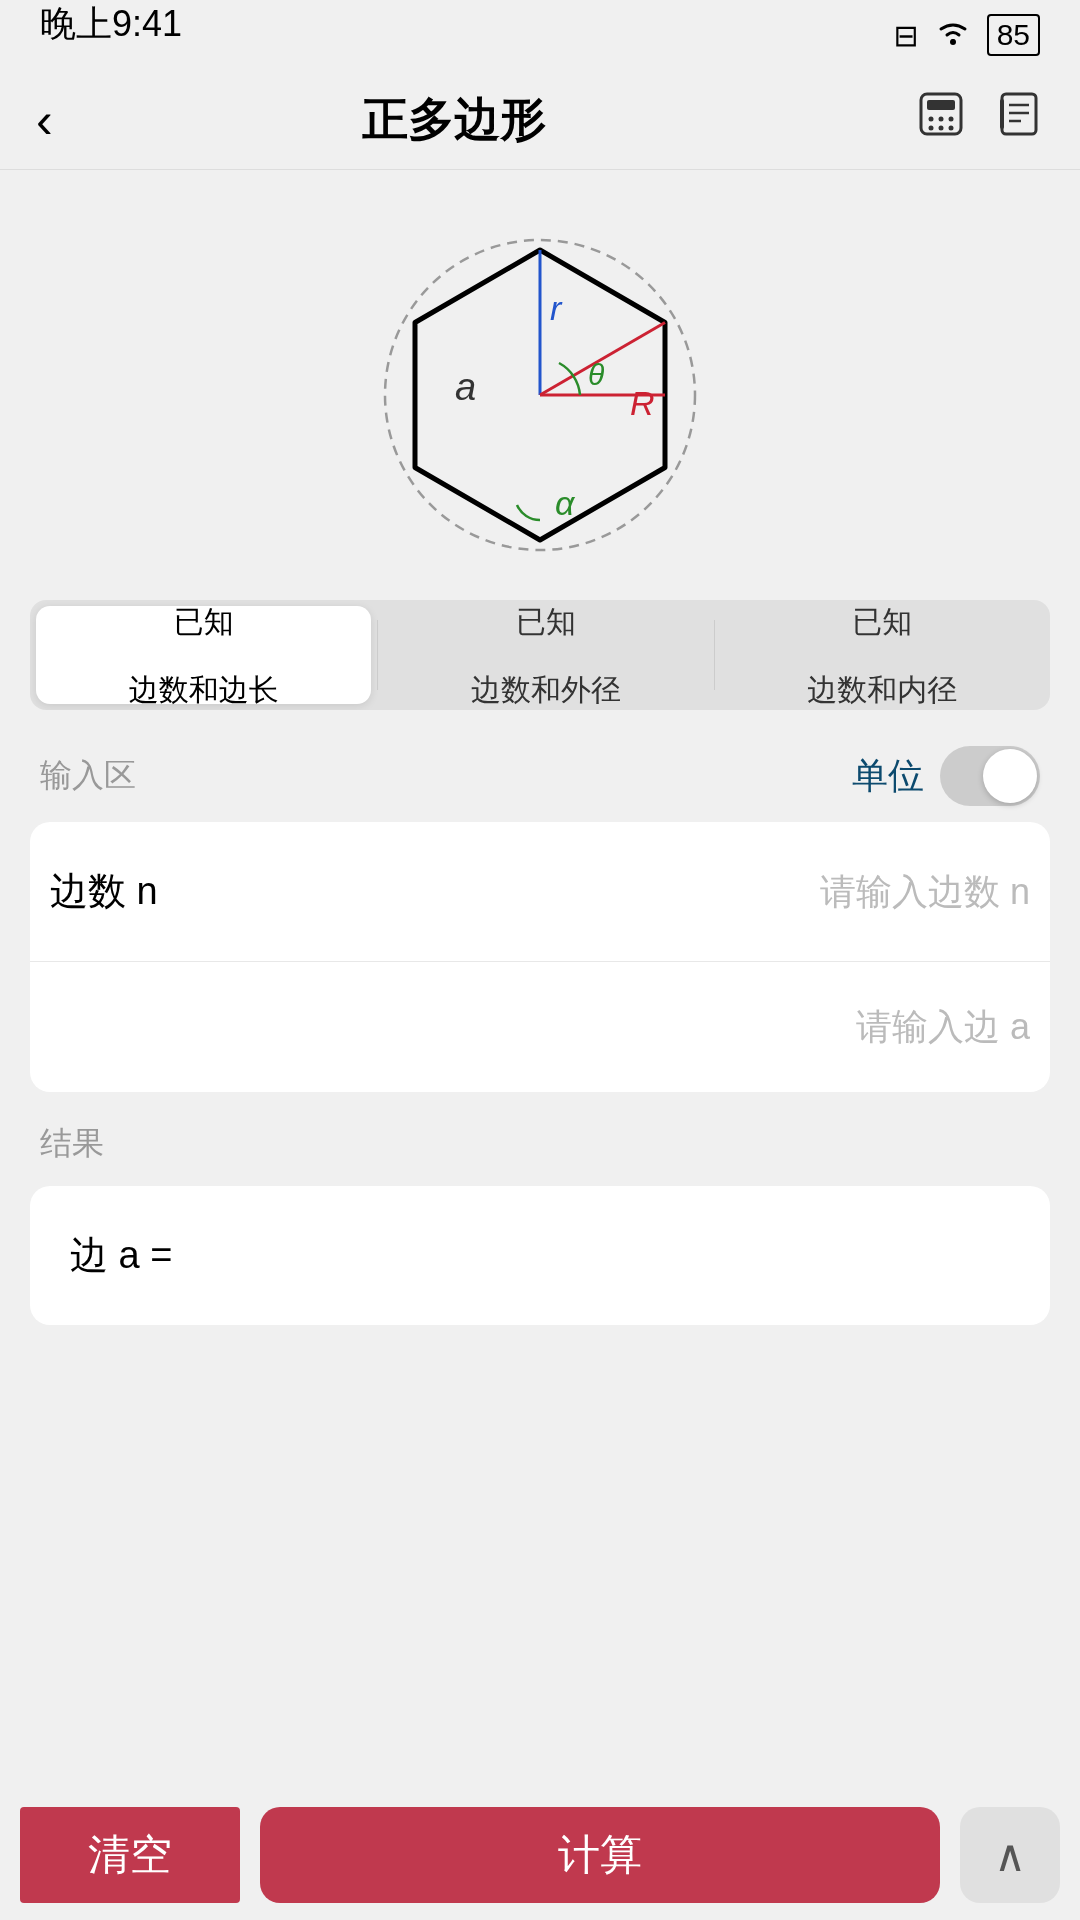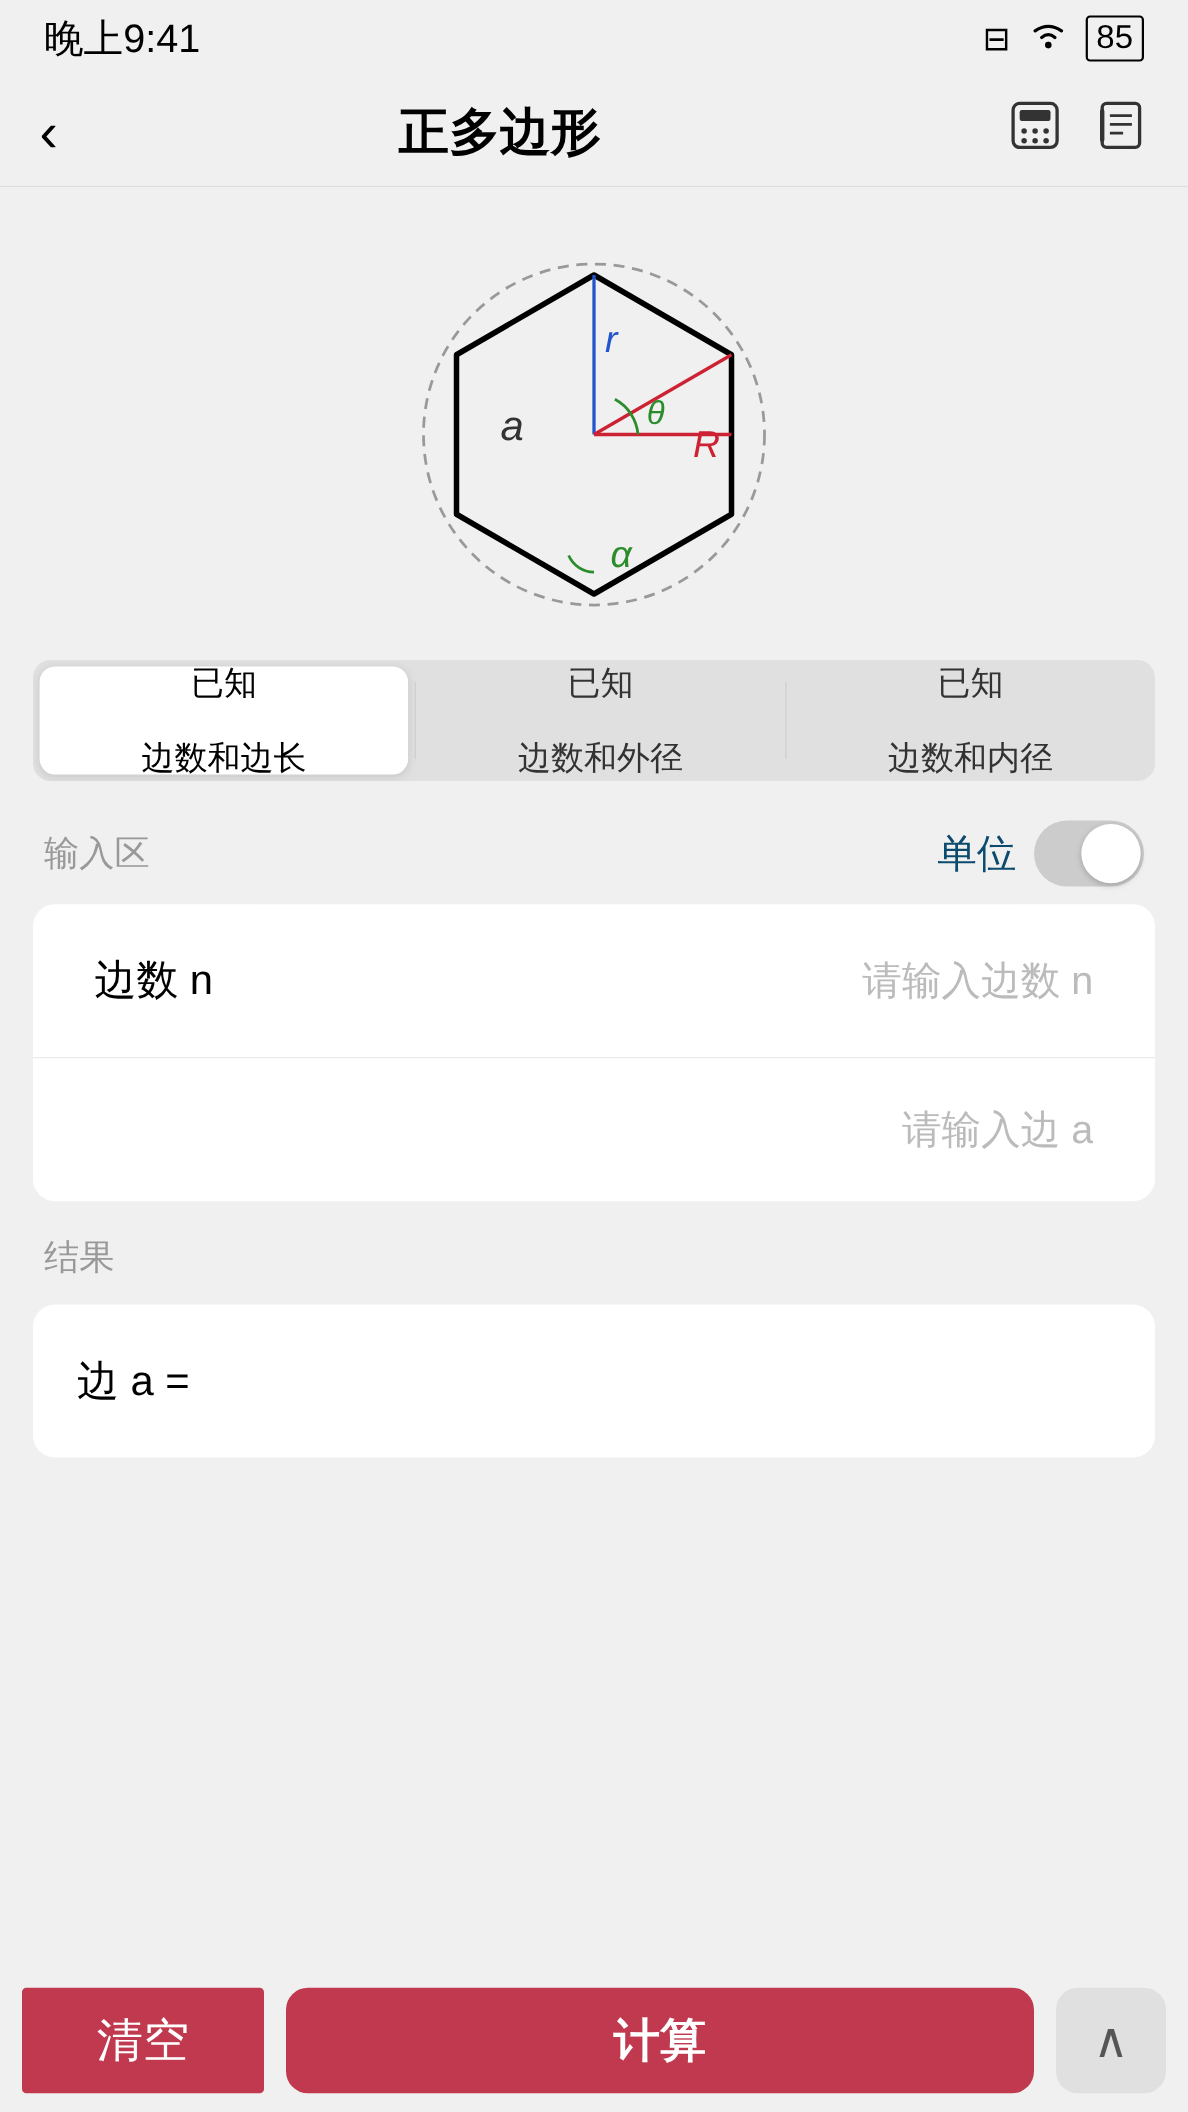--- a/index.html
+++ b/index.html
@@ -11,21 +11,20 @@
       background: #f0f0f0;
       overflow: hidden;
       position: relative;
     }
 
     
     .status-bar {
       height: 70px;
       background: #f0f0f0;
       display: flex;
-      align-items: center;
       justify-content: space-between;
       padding: 0 40px;
     }
     .status-time {
       font-size: 36px;
       font-weight: 500;
       color: #000;
     }
     .status-icons {
       display: flex;
@@ -157,21 +156,21 @@
     
     .input-card {
       background: #fff;
       border-radius: 20px;
       margin: 0 30px;
       overflow: hidden;
     }
     .input-row {
       display: flex;
       align-items: center;
-      padding: 44px 56px;
+      padding: 44px 20px;
       min-height: 110px;
     }
     .input-row + .input-row {
       border-top: 1px solid #e8e8e8;
     }
     .input-label {
       font-size: 38px;
       font-weight: 500;
       color: #000;
       min-width: 200px;
@@ -240,21 +239,21 @@
       flex: 1;
       height: 96px;
       background: #c0394e;
       border-radius: 20px;
       display: flex;
       align-items: center;
       justify-content: center;
       font-size: 42px;
       color: #fff;
       cursor: pointer;
-      font-weight: 700;
+      font-weight: 400;
     }
     .btn-up {
       width: 100px;
       height: 96px;
       background: #e0e0e0;
       border-radius: 20px;
       display: flex;
       align-items: center;
       justify-content: center;
       font-size: 40px;

